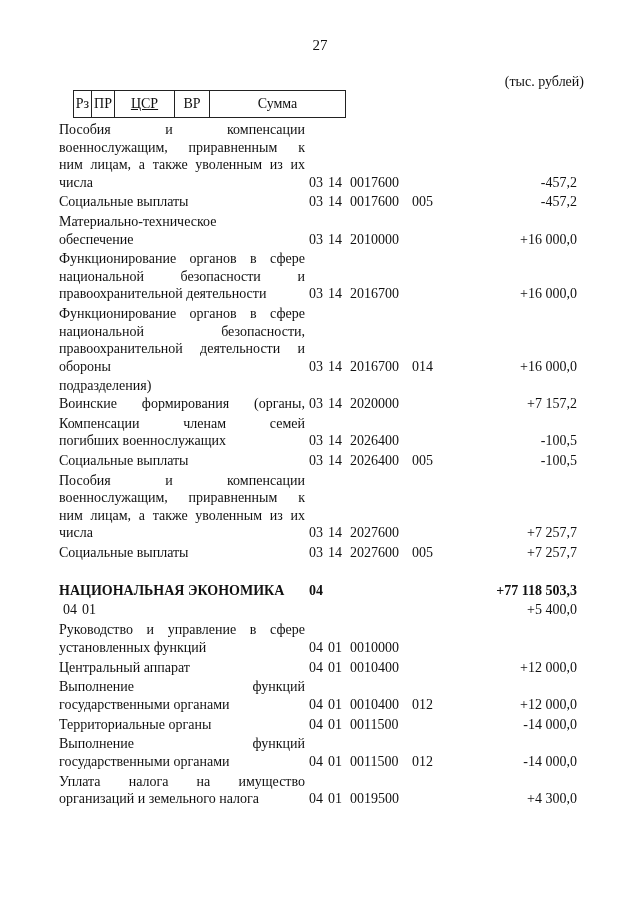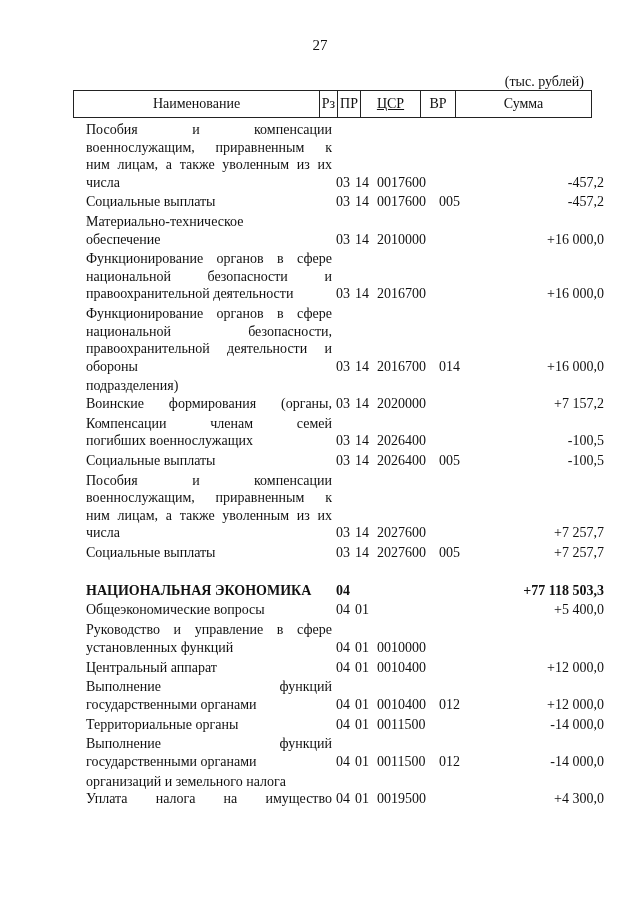--- a/index.html
+++ b/index.html
@@ -10,40 +10,39 @@
   .header-table { position: absolute; top: 90px; left: 73px; height: 28px; display: flex;
                   border: 1px solid #222; box-sizing: border-box; font-size: 14px; }
   .header-table > div { display: flex; align-items: center; justify-content: center; border-right: 1px solid #222; box-sizing: border-box; }
   .header-table > div:last-child { border-right: none; }
   .h-name { width: 246px; }
   .h-rz { width: 18px; }
   .h-pr { width: 23px; }
   .h-csr { width: 60px; text-decoration: underline; }
   .h-vr { width: 35px; }
   .h-sum { width: 135px; }
-  .rows { position: absolute; top: 121px; left: 86px; width: 518px; font-size: 14px; line-height: 17.5px; }
+  .rows { position: absolute; top: 121px; left: 59px; width: 518px; font-size: 14px; line-height: 17.5px; }
   .row { display: flex; align-items: flex-end; margin-bottom: 2.3px; }
   .row.section { margin-top: 20px; font-weight: bold; }
   .c-name { width: 246px; text-align: justify; text-align-last: left; }
   .c-name .line { display: block; text-align: justify; text-align-last: justify; }
   .c-name .line.last { text-align-last: left; }
   .c-rz { width: 23px; padding-left: 4px; box-sizing: border-box; }
   .c-pr { width: 22px; }
   .c-csr { width: 62px; }
   .c-vr { width: 30px; }
   .c-sum { flex: 1; text-align: right; }
 </style>
 </head>
 <body>
 
 <div class="page-number">27</div>
 <div class="units">(тыс. рублей)</div>
 
 <div class="header-table">
-  <div class="h-name">Наименование</div>
   <div class="h-rz">Рз</div>
   <div class="h-pr">ПР</div>
   <div class="h-csr">ЦСР</div>
   <div class="h-vr">ВР</div>
   <div class="h-sum">Сумма</div>
 </div>
 
 <div class="rows" id="rows">
     <div class="row">
       <div class="c-name">
@@ -163,23 +162,20 @@
       <div class="c-name">
         <span class="line last">НАЦИОНАЛЬНАЯ ЭКОНОМИКА</span>
       </div>
       <div class="c-rz">04</div>
       <div class="c-pr"></div>
       <div class="c-csr"></div>
       <div class="c-vr"></div>
       <div class="c-sum">+77 118 503,3</div>
     </div>
     <div class="row">
-      <div class="c-name">
-        <span class="line last">Общеэкономические вопросы</span>
-      </div>
       <div class="c-rz">04</div>
       <div class="c-pr">01</div>
       <div class="c-csr"></div>
       <div class="c-vr"></div>
       <div class="c-sum">+5 400,0</div>
     </div>
     <div class="row">
       <div class="c-name">
         <span class="line">Руководство и управление в сфере</span>
         <span class="line last">установленных функций</span>
@@ -226,22 +222,22 @@
         <span class="line last">государственными органами</span>
       </div>
       <div class="c-rz">04</div>
       <div class="c-pr">01</div>
       <div class="c-csr">0011500</div>
       <div class="c-vr">012</div>
       <div class="c-sum">-14 000,0</div>
     </div>
     <div class="row">
       <div class="c-name">
+        <span class="line">Уплата налога на имущество</span>
         <span class="line last">организаций и земельного налога</span>
-        <span class="line">Уплата налога на имущество</span>
       </div>
       <div class="c-rz">04</div>
       <div class="c-pr">01</div>
       <div class="c-csr">0019500</div>
       <div class="c-vr"></div>
       <div class="c-sum">+4 300,0</div>
     </div>
   </div>
 
 </body></html>

